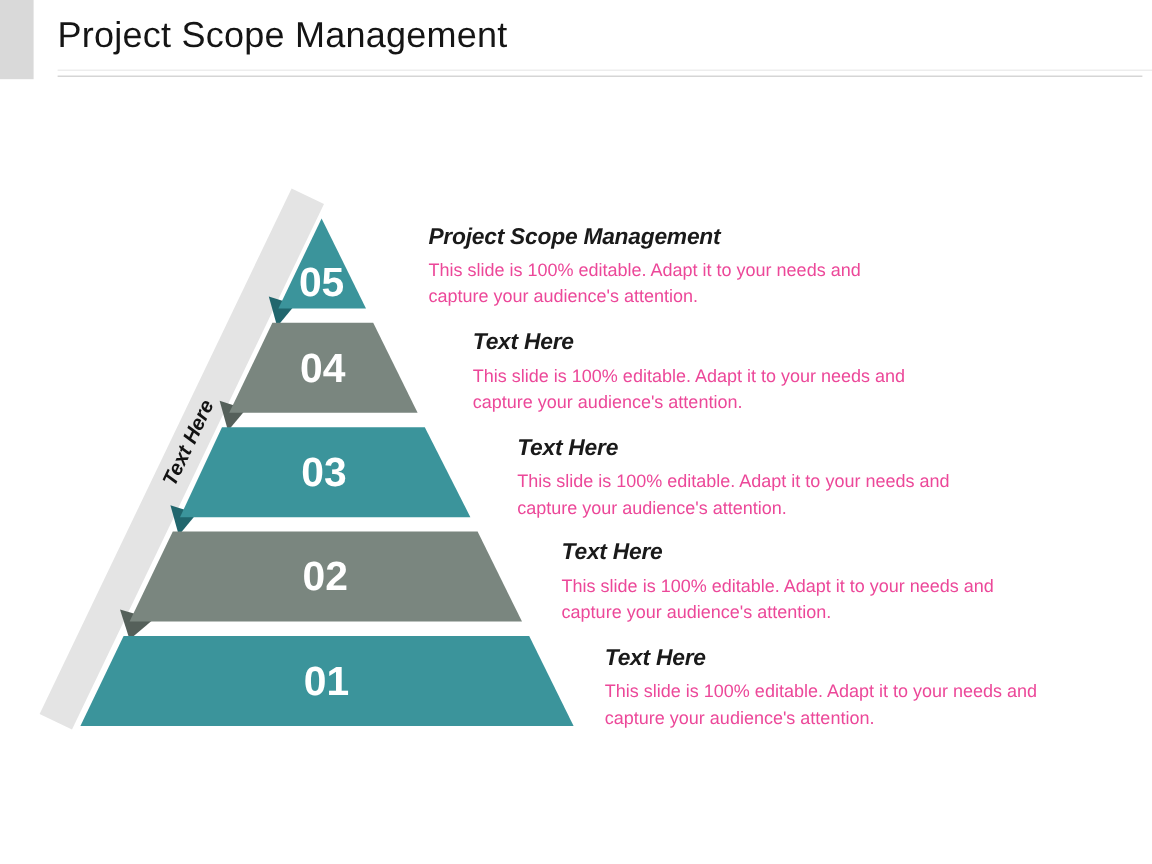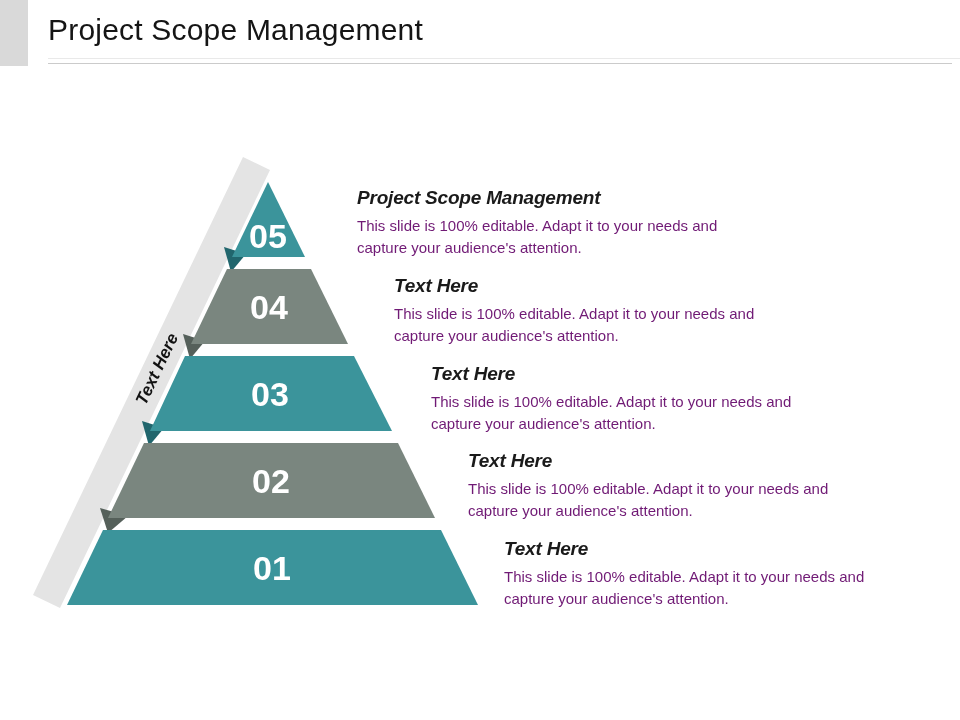--- a/index.html
+++ b/index.html
@@ -63,21 +63,21 @@
     font-weight: 700;
     font-style: italic;
     color: #1A1A1A;
     letter-spacing: -0.2px;
     white-space: nowrap;
   }
   .block p {
     margin: 6px 0 0 0;
     font-size: 15px;
     line-height: 1.45;
-    color: #701a75;
+    color: #ec4899;
     max-width: 362px;
   }
   .block-1 { left: 357px; top: 187px; }
   .block-2 { left: 394px; top: 275px; }
   .block-3 { left: 431px; top: 363px; }
   .block-4 { left: 468px; top: 450px; }
   .block-5 { left: 504px; top: 538px; }
 </style>
 </head>
 <body>

